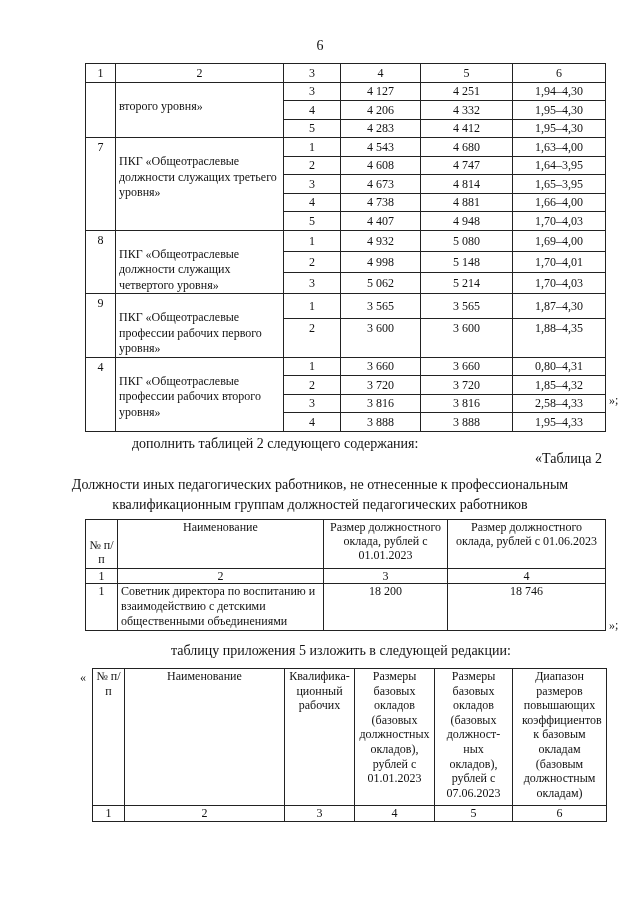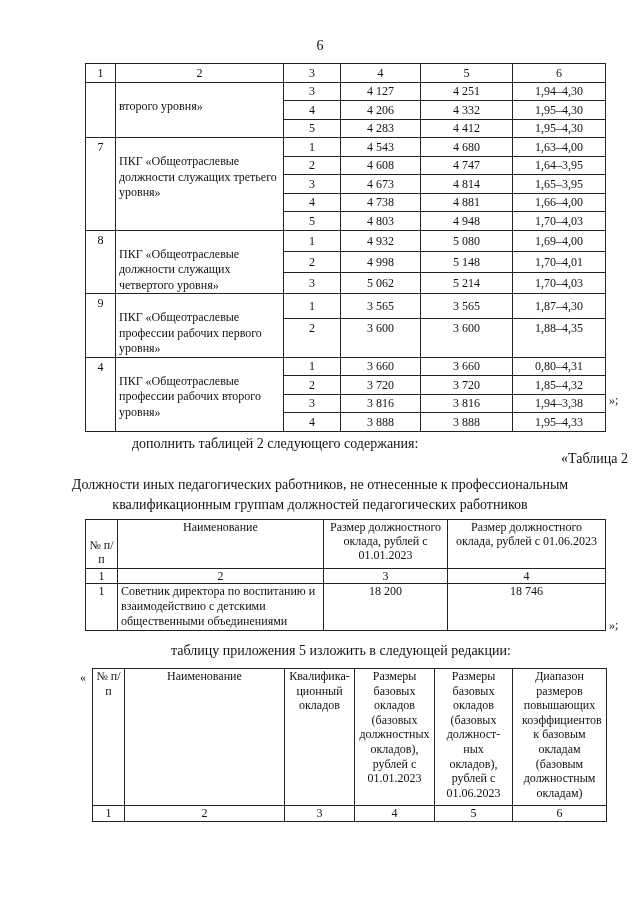--- a/index.html
+++ b/index.html
@@ -88,21 +88,21 @@
       <td class="c">1,65–3,95</td>
     </tr>
     <tr>
       <td class="c">4</td>
       <td class="c">4 738</td>
       <td class="c">4 881</td>
       <td class="c">1,66–4,00</td>
     </tr>
     <tr>
       <td class="c">5</td>
-      <td class="c">4 803</td>
+      <td class="c">4 407</td>
       <td class="c">4 948</td>
       <td class="c">1,70–4,03</td>
     </tr>
 
     <tr>
       <td class="c num" rowspan="3">8</td>
       <td class="name" rowspan="3">ПКГ «Общеотраслевые должности служащих четвертого уровня»</td>
       <td class="c">1</td>
       <td class="c">4 932</td>
       <td class="c">5 080</td>
@@ -147,34 +147,34 @@
     <tr>
       <td class="c">2</td>
       <td class="c">3 720</td>
       <td class="c">3 720</td>
       <td class="c">1,85–4,32</td>
     </tr>
     <tr>
       <td class="c">3</td>
       <td class="c">3 816</td>
       <td class="c">3 816</td>
-      <td class="c">1,94–3,38</td>
+      <td class="c">2,58–4,33</td>
     </tr>
     <tr>
       <td class="c">4</td>
       <td class="c">3 888</td>
       <td class="c">3 888</td>
       <td class="c">1,95–4,33</td>
     </tr>
   </tbody>
 </table>
 <div class="abs tail" style="left:609px; top:393px;">»;</div>
 
 <div class="abs para" style="left:132px; top:436px;">дополнить таблицей 2 следующего содержания:</div>
-<div class="abs para" style="left:528px; top:451px; width:100px; text-align:right;">«Таблица 2</div>
+<div class="abs para" style="left:502px; top:451px; width:100px; text-align:right;">«Таблица 2</div>
 
 <div class="abs title" style="left:-30px; top:475px;">Должности иных педагогических работников, не отнесенные к профессиональным</div>
 <div class="abs title" style="left:-30px; top:495px;">квалификационным группам должностей педагогических работников</div>
 
 <table id="t2">
   <colgroup>
     <col style="width:32px">
       <col style="width:206px">
       <col style="width:124px">
       <col style="width:158px">
@@ -211,23 +211,23 @@
       <col style="width:160px">
       <col style="width:70px">
     <col style="width:80px">
       <col style="width:78px">
       <col style="width:94px">
   </colgroup>
   <tbody>
       <tr style="height:137px">
     <td class="c">№ п/п</td>
     <td class="c">Наименование</td>
-    <td class="c">Квалифика-ционный окладов</td>
+    <td class="c">Квалифика-ционный рабочих</td>
     <td class="c">Размеры базовых окладов (базовых должностных окладов), рублей с 01.01.2023</td>
-    <td class="c">Размеры базовых окладов (базовых должност-ных окладов), рублей с 01.06.2023</td>
+    <td class="c">Размеры базовых окладов (базовых должност-ных окладов), рублей с 07.06.2023</td>
     <td class="c" style="padding:0 9px">Диапазон размеров повышающих коэффициентов к базовым окладам (базовым должностным окладам)</td>
   </tr>
   <tr style="height:16px">
     <td class="c">1</td>
     <td class="c">2</td>
     <td class="c">3</td>
     <td class="c">4</td>
     <td class="c">5</td>
     <td class="c">6</td>
   </tr>

